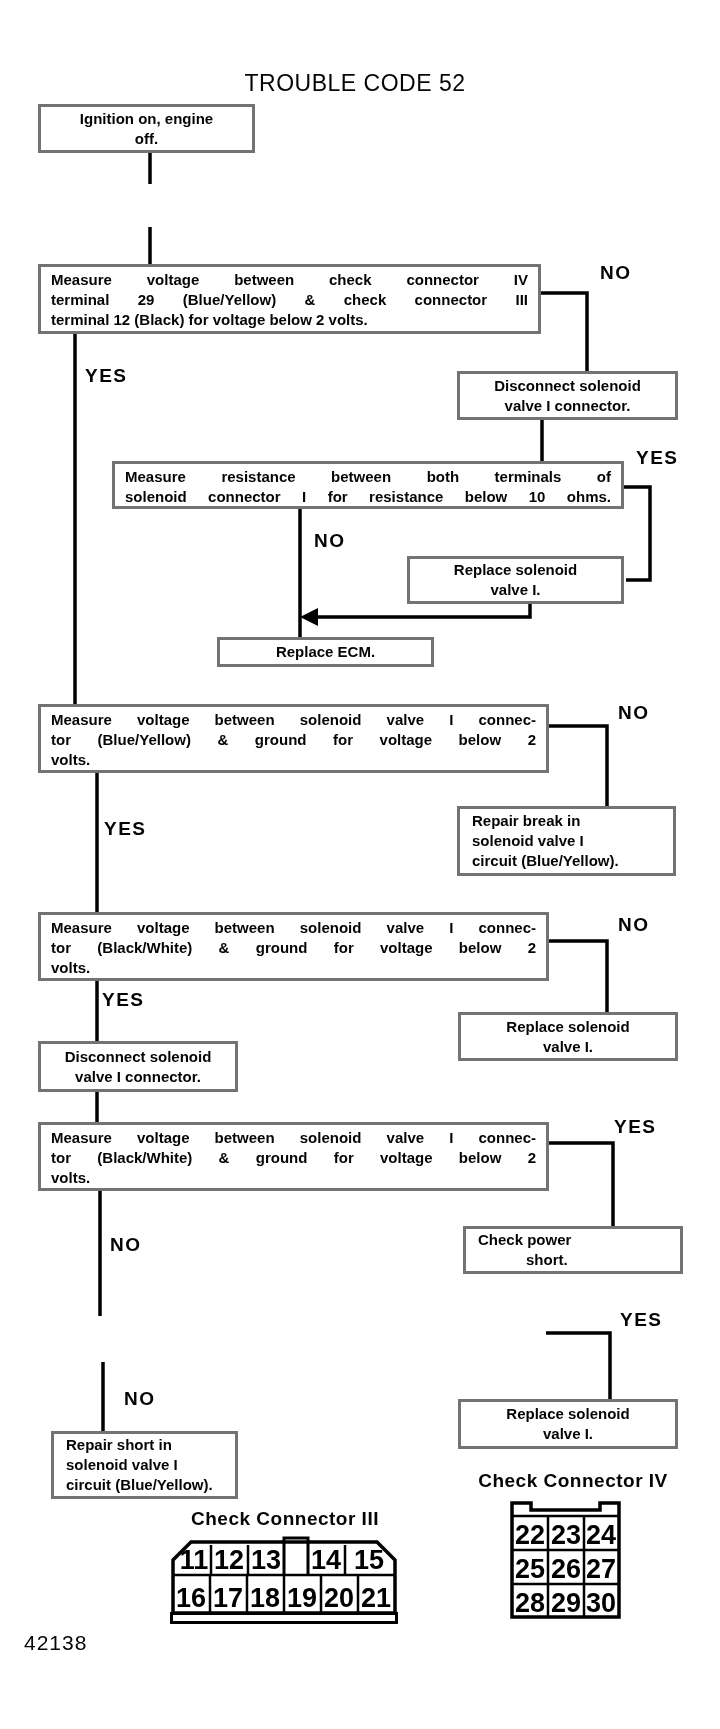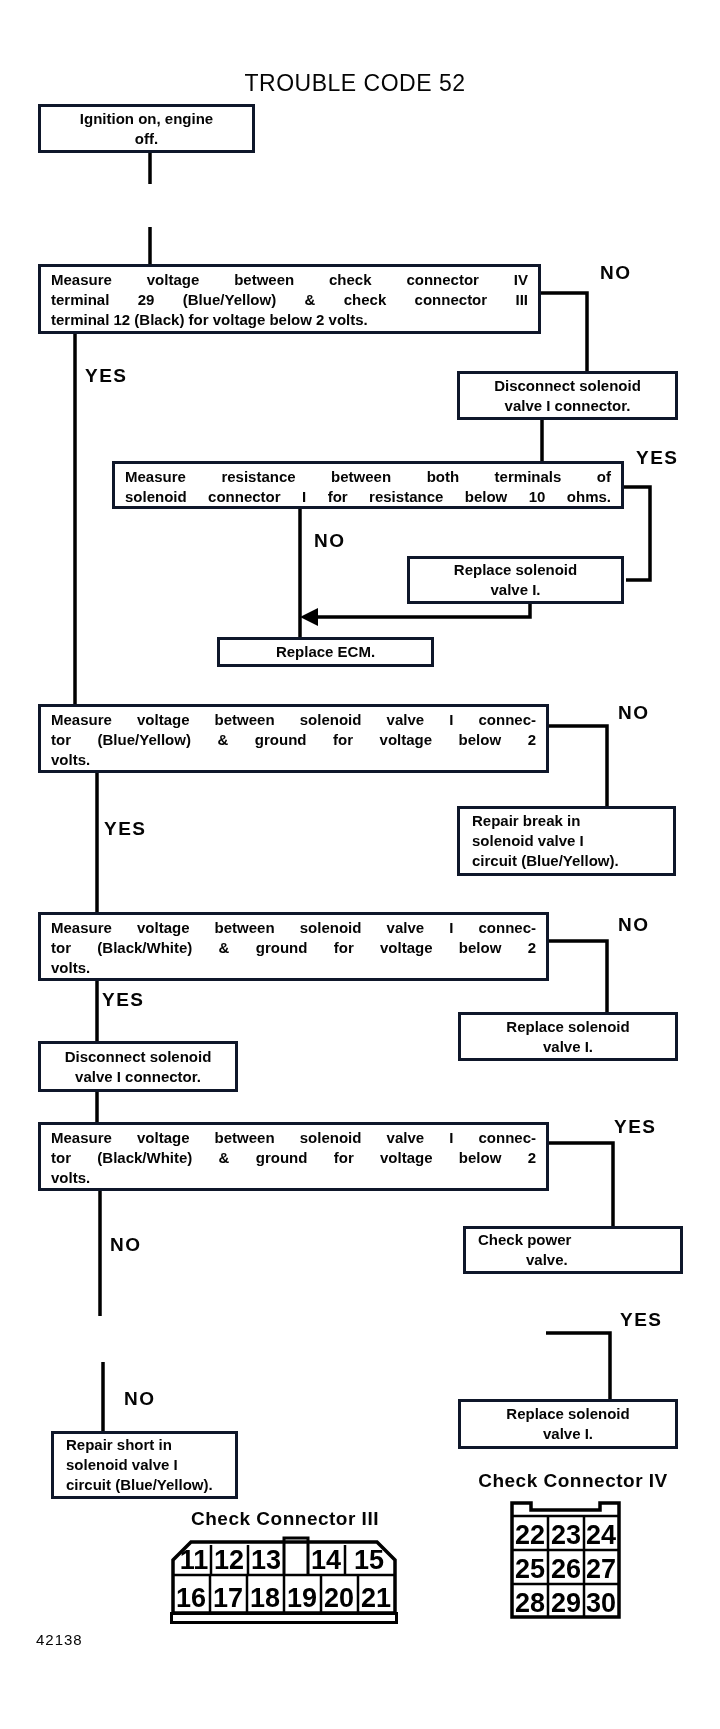--- a/index.html
+++ b/index.html
@@ -1,33 +1,33 @@
 <!DOCTYPE html>
 <html><head>
 <meta charset="utf-8">
 <style>
   *{margin:0;padding:0;box-sizing:border-box}
   html,body{background:#fff}
   #canvas{position:relative;width:720px;height:1729px;background:#fff;
           font-family:"Liberation Sans",sans-serif;color:#050505;overflow:hidden}
   .title{position:absolute;left:195px;top:70px;width:320px;text-align:center;
          font-weight:normal;font-size:23px;letter-spacing:.5px}
-  .node{position:absolute;border:3px solid #0f172a;background:#fff;
+  .node{position:absolute;border:3px solid #737373;background:#fff;
         font-size:15px;font-weight:bold;line-height:20px}
   .ln{display:block}
   .c{display:flex;flex-direction:column;justify-content:center;text-align:center;padding:2px 4px}
   .j{padding:3px 10px 0}
   .j .ln{text-align:justify;text-align-last:justify}
   .j .ln.last{text-align-last:left}
   .l{display:flex;flex-direction:column;justify-content:center;padding:2px 12px}
   .indent{padding-left:48px}
   .lbl{position:absolute;font-weight:bold;font-size:19px;letter-spacing:1.5px}
   .svgabs{position:absolute;left:0;top:0}
   .ctitle{position:absolute;font-weight:bold;font-size:19px;text-align:center;letter-spacing:.5px}
-  .fig{position:absolute;left:36px;top:1631px;font-size:15px;letter-spacing:1px}
+  .fig{position:absolute;left:24px;top:1631px;font-size:21px;letter-spacing:1px}
   svg text{font-family:"Liberation Sans",sans-serif;font-weight:bold;font-size:27px;fill:#000}
 </style>
 </head>
 <body>
 
 <div id="canvas">
 
   <svg class="svgabs" width="720" height="1729" viewBox="0 0 720 1729">
     <g stroke="#000" stroke-width="3.5" fill="none">
       <path d="M150 151 V184"></path>
@@ -113,21 +113,21 @@
   </div>
 
   <div class="node j" style="left:38px;top:1122px;width:511px;height:69px">
     <span class="ln">Measure voltage between solenoid valve I connec-</span>
     <span class="ln">tor (Black/White) &amp; ground for voltage below 2</span>
     <span class="ln last">volts.</span>
   </div>
 
   <div class="node l" style="left:463px;top:1226px;width:220px;height:48px">
     <span class="ln">Check power</span>
-    <span class="ln indent">valve.</span>
+    <span class="ln indent">short.</span>
   </div>
 
 
   <div class="node c" style="left:458px;top:1399px;width:220px;height:50px">
     <span class="ln">Replace solenoid</span>
     <span class="ln">valve I.</span>
   </div>
 
   <div class="node l" style="left:51px;top:1431px;width:187px;height:68px">
     <span class="ln">Repair short in</span>

